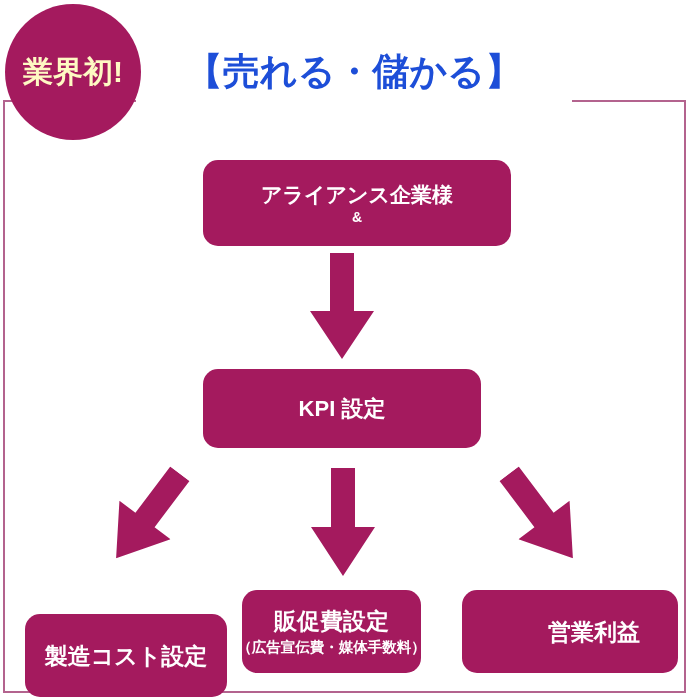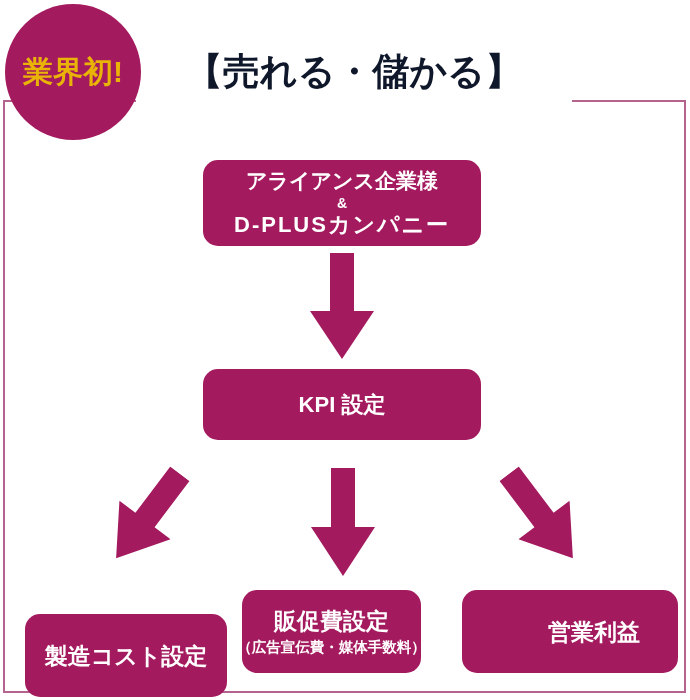--- a/index.html
+++ b/index.html
@@ -18,55 +18,55 @@
     width: 683px; height: 593px;
     border: 2px solid #b3638e;
     z-index: 1;
   }
   .badge {
     position: absolute;
     left: 5px; top: 4px;
     width: 136px; height: 136px;
     border-radius: 50%;
     background: #a41a5e;
-    color: #eab308;
+    color: #fef9c3;
     display: flex; align-items: center; justify-content: center;
     font-size: 30px; font-weight: bold;
     z-index: 3;
   }
   .title-block {
     position: absolute;
     left: 136px; top: 18px;
     width: 436px; height: 108px;
     background: #ffffff;
     z-index: 2;
     display: flex; flex-direction: column;
     align-items: center; justify-content: center;
     text-align: center;
   }
   .title-line {
-    color: #0f172a;
+    color: #1d4ed8;
     font-size: 37px;
     font-weight: bold;
     line-height: 48px;
     white-space: nowrap;
   }
   .fbox {
     position: absolute;
     background: #a41a5e;
     color: #ffffff;
     border-radius: 15px;
     display: flex; flex-direction: column;
     align-items: center; justify-content: center;
     text-align: center;
     z-index: 2;
     font-weight: bold;
   }
-  .box-top    { left: 203px; top: 160px; width: 278px; height: 86px; }
-  .box-kpi    { left: 203px; top: 369px; width: 278px; height: 71px; }
+  .box-top    { left: 203px; top: 160px; width: 308px; height: 86px; }
+  .box-kpi    { left: 203px; top: 369px; width: 278px; height: 79px; }
   .box-b1     { left: 25px;  top: 614px; width: 202px; height: 83px; }
   .box-b2     { left: 242px; top: 590px; width: 179px; height: 83px; }
   .box-b3     { left: 462px; top: 590px; width: 216px; height: 83px; padding-left: 48px; }
   .t-main     { font-size: 21px; line-height: 28px; white-space: nowrap; }
   .t-amp      { font-size: 14px; line-height: 16px; }
   .t-spaced   { font-size: 22px; line-height: 28px; letter-spacing: 2px; white-space: nowrap; }
   .t-kpi      { font-size: 22px; line-height: 29px; white-space: nowrap; }
   .t-head     { font-size: 23px; line-height: 30px; white-space: nowrap; }
   .t-sub      { font-size: 14.5px; line-height: 22px; white-space: nowrap; }
   .arrow {
@@ -88,21 +88,20 @@
     <span>業界初!</span>
   </div>
 
   <div class="title-block">
     <div class="title-line">【売れる・儲かる】</div>
   </div>
 
   <div class="fbox box-top">
     <div class="t-main">アライアンス企業様</div>
     <div class="t-amp">&amp;</div>
-    <div class="t-spaced">D-PLUSカンパニー</div>
   </div>
 
   <div class="arrow" style="left:310px; top:253px;">
     <svg width="64" height="106" viewBox="0 0 64 106">
       <polygon points="20,0 44,0 44,58 64,58 32,106 0,58 20,58" fill="#a41a5e"></polygon>
     </svg>
   </div>
 
   <div class="fbox box-kpi">
     <div class="t-kpi">KPI 設定</div>

